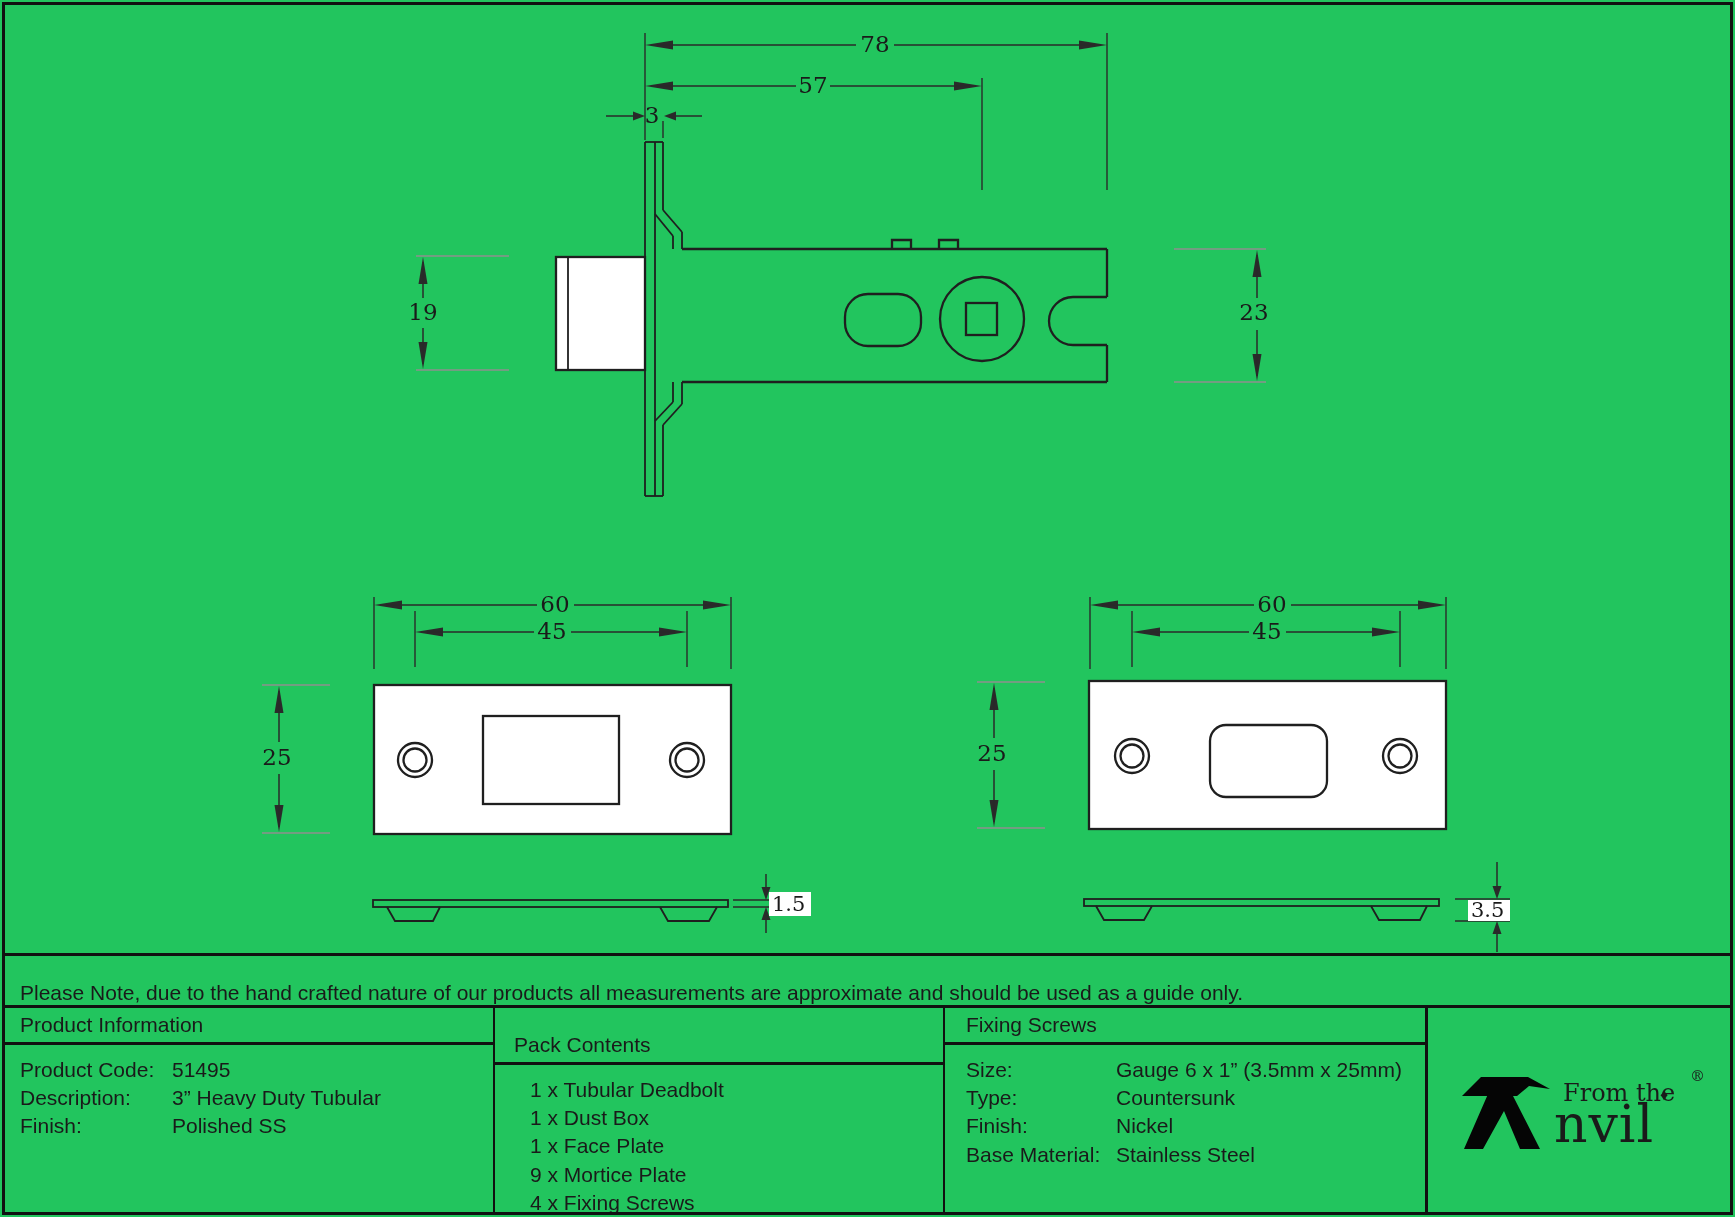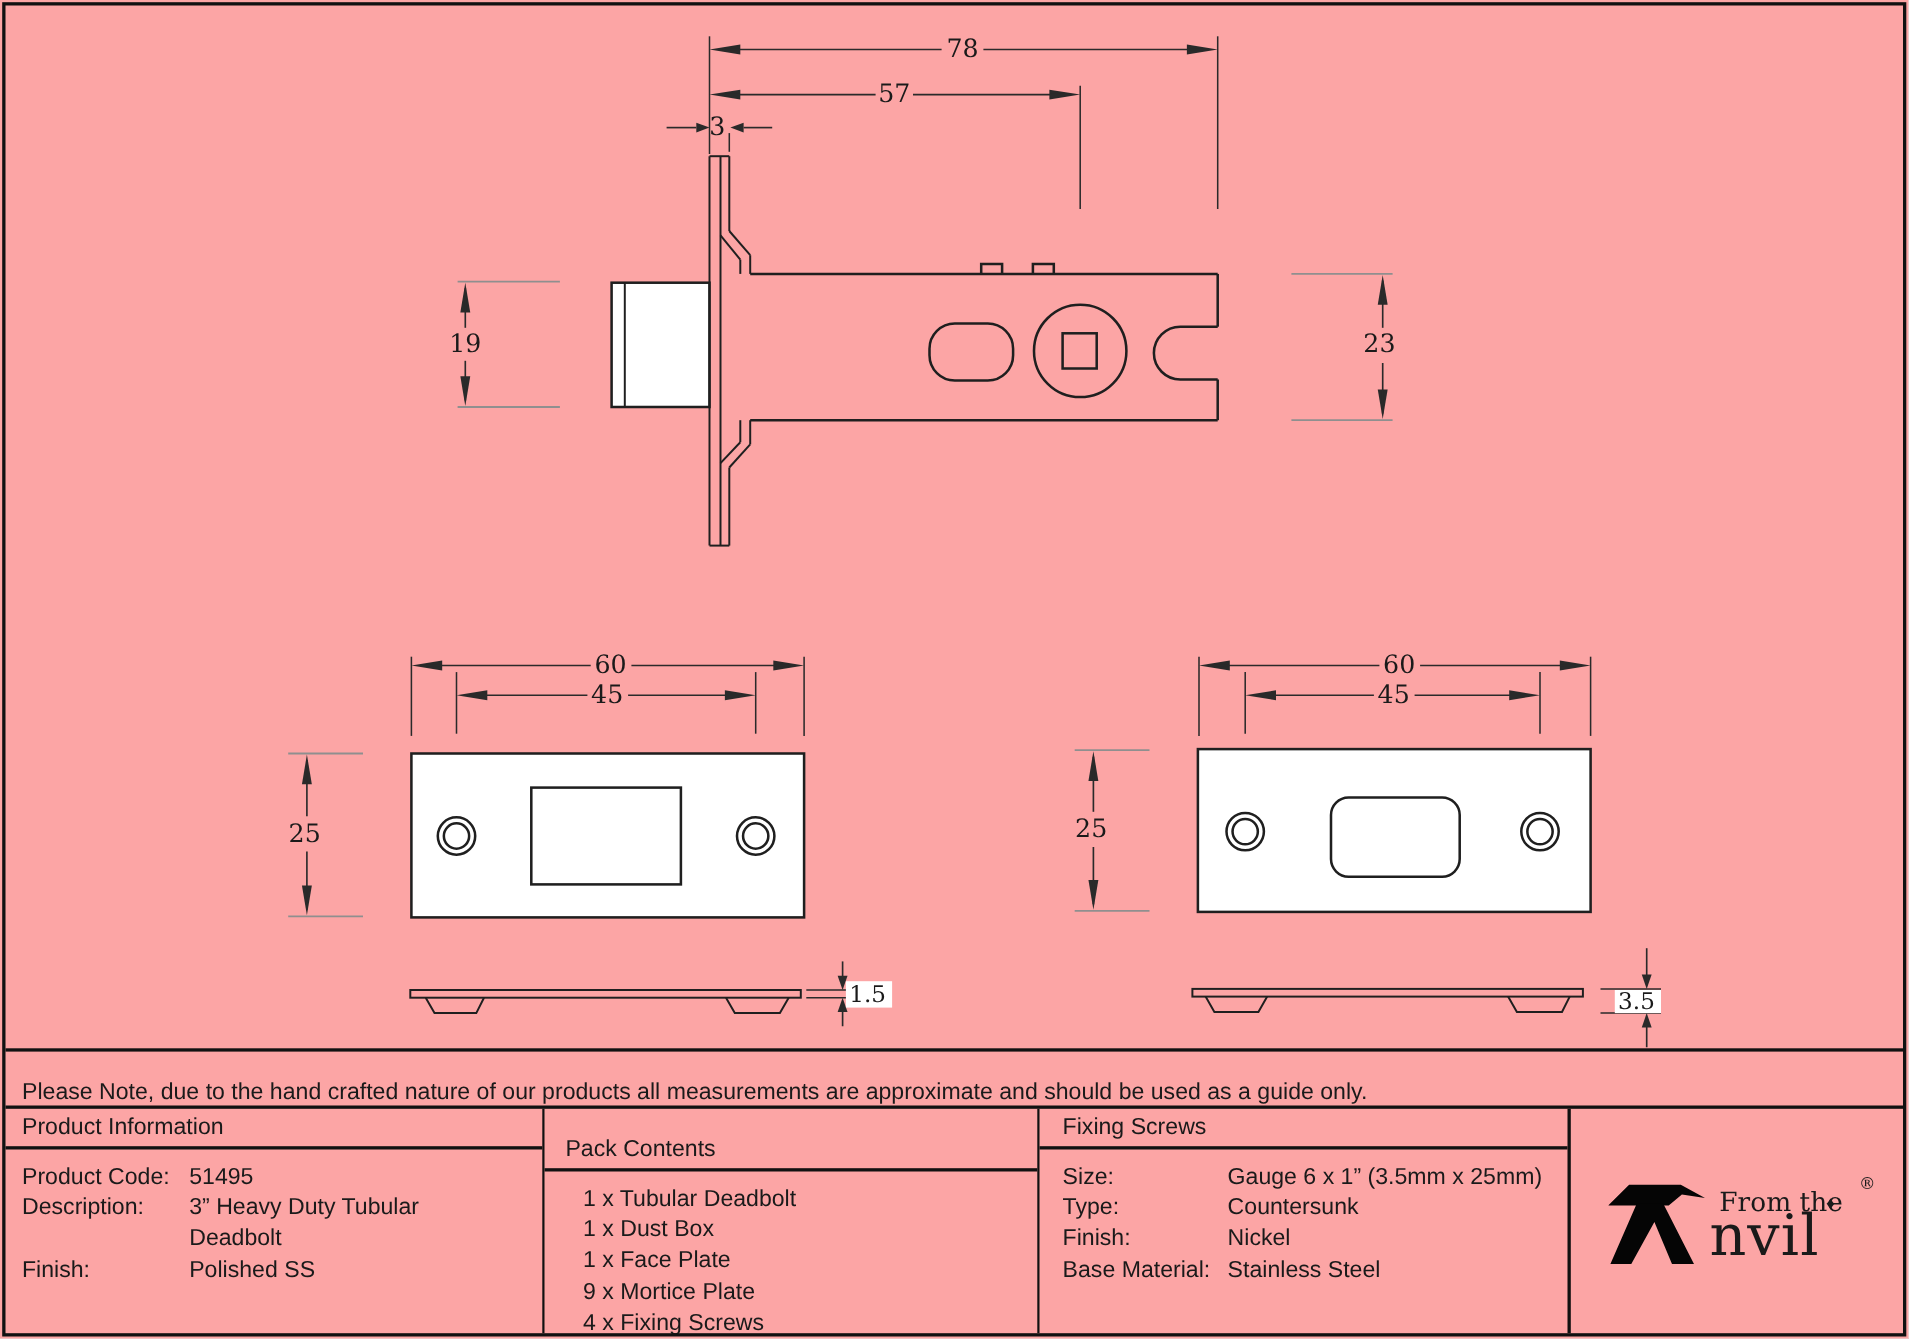--- a/index.html
+++ b/index.html
@@ -1,16 +1,16 @@
 <!DOCTYPE html>
 <html><head>
 <meta charset="utf-8">
 <style>
   html,body{margin:0;padding:0;background:#e8e8e8;}
-  #sheet{position:relative;width:1735px;height:1217px;background:#fca5a5;overflow:hidden;
+  #sheet{position:relative;width:1735px;height:1217px;background:#22c55e;overflow:hidden;
          font-family:"Liberation Sans",sans-serif;color:#1a1a1a;}
   .frame{position:absolute;inset:2px;border:3px solid #111;pointer-events:none;}
   
   #drawing{position:absolute;left:0;top:0;}
   .ol{fill:#fff;stroke:#1f1f1f;stroke-width:2.3;}
   .oln{fill:none;stroke:#1f1f1f;stroke-width:2.3;}
   .thin{fill:none;stroke:#1f1f1f;stroke-width:1.8;}
   .dim{stroke:#2a2a2a;stroke-width:1.5;fill:none;}
   .ext{stroke:#2a2a2a;stroke-width:1.4;fill:none;}
   .extg{stroke:#8f8f8f;stroke-width:1.6;fill:none;}
@@ -243,24 +243,20 @@
       <div class="body">
         <div class="kv">
           <span>Product Code:</span>
           <span>51495</span>
         </div>
         <div class="kv">
           <span>Description:</span>
           <span>3” Heavy Duty Tubular</span>
         </div>
         <div class="kv">
-          <span></span>
-          <span>Deadbolt</span>
-        </div>
-        <div class="kv">
           <span>Finish:</span>
           <span>Polished SS</span>
         </div>
       </div>
     </div>
 
     <div class="col col2">
       <div class="hdr" style="padding-left:19px;margin-top:20px;">
         <span>Pack Contents</span>
       </div>

